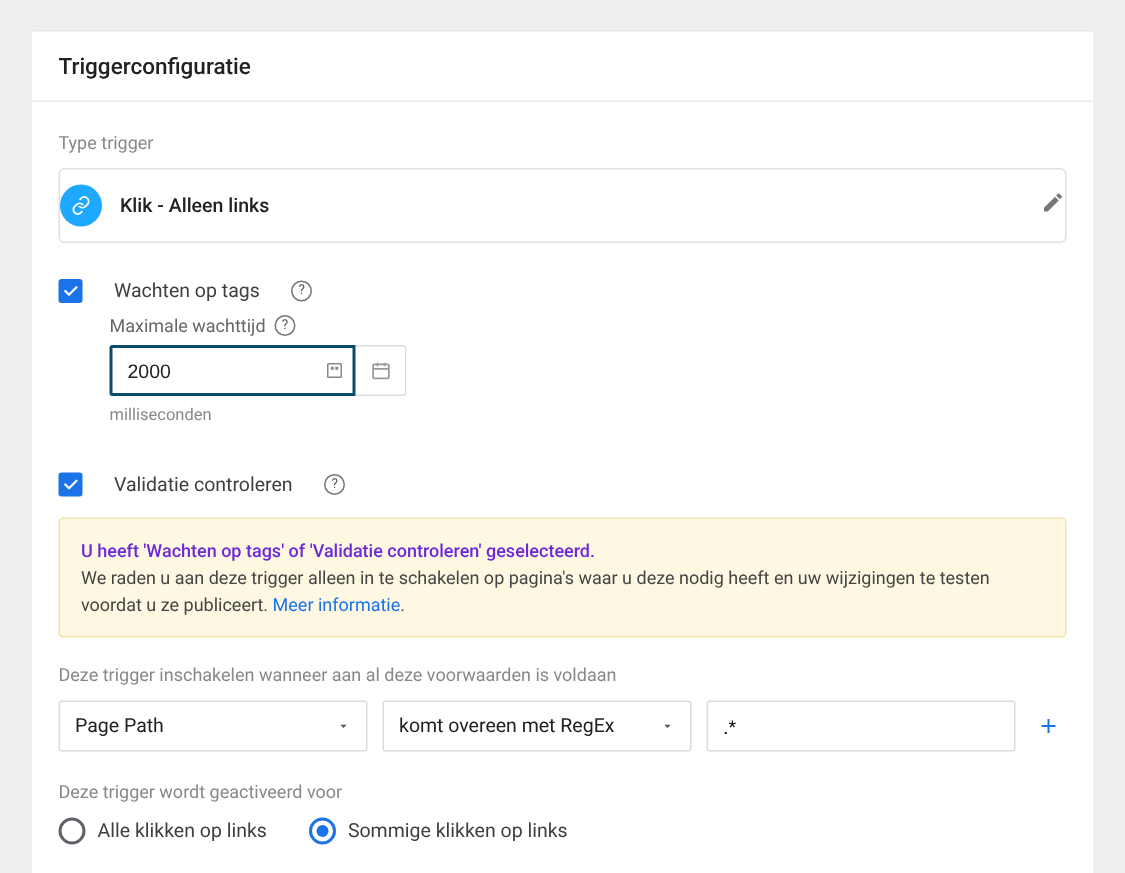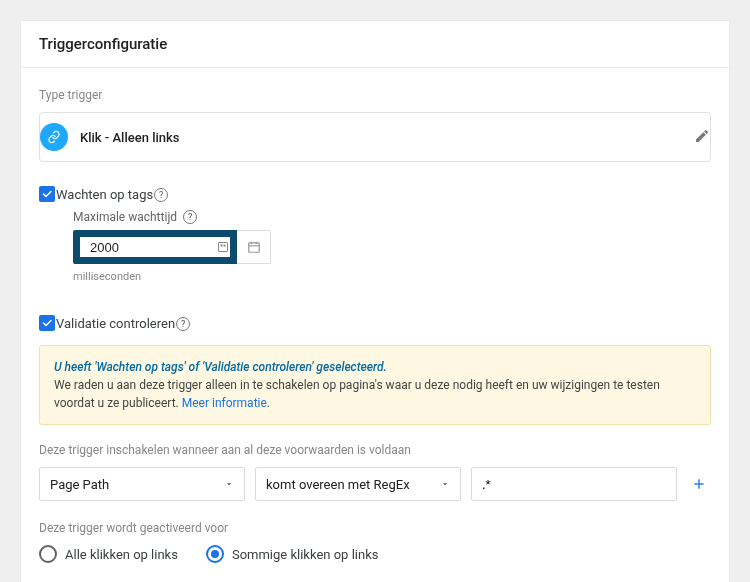--- a/index.html
+++ b/index.html
@@ -53,22 +53,22 @@
     color: #202124;
     font-size: 13px;
     flex: 1;
   }
   .type-box .edit {
     color: #777;
     cursor: pointer;
   }
   .checkbox-row {
     display: flex;
-    align-items: flex-end;
-    gap: 1px;
+    align-items: center;
+    gap: 21px;
     margin-bottom: 8px;
   }
   .cbox {
     width: 16px; height: 16px;
     background: #1a73e8;
     border-radius: 2px;
     display: flex; align-items:center; justify-content:center;
     cursor: pointer;
   }
   .cbox svg { display:block; }
@@ -88,21 +88,21 @@
   .sub-label {
     font-size: 12px;
     color: #666;
     margin-bottom: 6px;
     display: flex; align-items:center; gap:6px;
   }
   .row-fields {
     display: flex; gap: 0;
   }
   .text-input {
-    border: 7px solid #0c4a6e;
+    border: 2px solid #0c4a6e;
     height: 34px;
     padding: 0 10px;
     font-size: 13px;
     color: #202124;
     background: #fff;
     outline: none;
   }
   .max-wait {
     width: 164px;
     border-radius: 2px 0 0 2px;
@@ -123,21 +123,21 @@
   .notice {
     background: #fef8e3;
     border: 1px solid #f0e2a9;
     border-radius: 3px;
     padding: 12px 14px;
     margin: 10px 0 18px 0;
     font-size: 12px;
     color: #444;
     line-height: 1.5;
   }
-  .notice b { color:#0369a1; font-weight:500;font-style:italic; }
+  .notice b { color:#6d28d9; font-weight:500; }
   .notice a { color:#1a73e8; text-decoration:none; cursor:pointer; }
   .cond-row {
     display: flex; gap: 10px; align-items:center;
     margin-bottom: 20px;
   }
   .select-like {
     border: 1px solid #dadce0;
     height: 34px;
     border-radius: 2px;
     padding: 0 10px;

